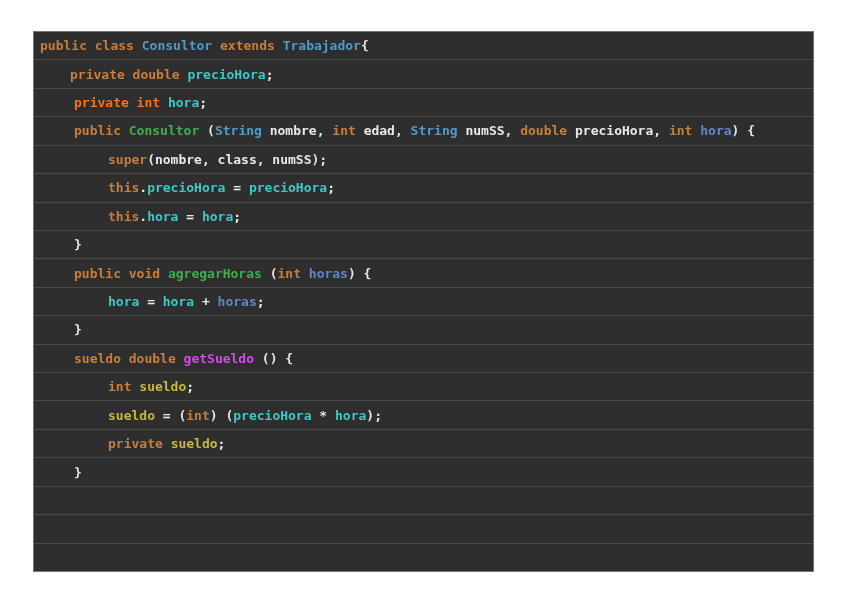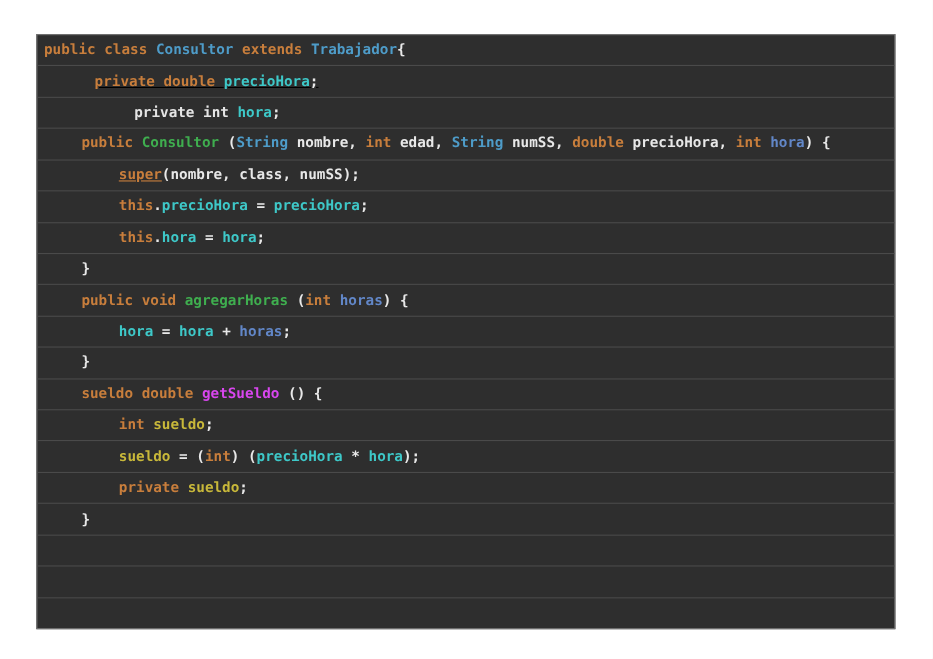--- a/index.html
+++ b/index.html
@@ -48,24 +48,24 @@
     .code-line span {
       display: inline-block;
     }
   </style>
 </head>
 <body>
 
 <div class="page">
   <div class="code-block" id="code-block" style="background: rgb(46, 46, 46); border-color: rgb(117, 117, 117);">
       <div class="code-line" style="border-bottom-color: rgb(74, 74, 74); padding-left: 6px;"><span style="color: rgb(200, 126, 60);">public class </span><span style="color: rgb(78, 156, 201);">Consultor</span><span style="color: rgb(232, 232, 232);"> </span><span style="color: rgb(200, 126, 60);">extends</span><span style="color: rgb(232, 232, 232);"> </span><span style="color: rgb(78, 156, 201);">Trabajador</span><span style="color: rgb(232, 232, 232);">{</span></div>
-      <div class="code-line" style="border-bottom-color: rgb(74, 74, 74); padding-left: 52px; text-decoration: underline;"><span style="color: rgb(200, 126, 60);">private double </span><span style="color: rgb(62, 200, 200);">precioHora</span><span style="color: rgb(232, 232, 232);">;</span></div>
-      <div class="code-line" style="border-bottom-color: rgb(74, 74, 74); padding-left: 40px;"><span style="color: #e5e5e5; margin-left: 48px;">private int </span><span style="color: rgb(62, 200, 200);">hora</span><span style="color: rgb(232, 232, 232);">;</span></div>
+      <div class="code-line" style="border-bottom-color: rgb(74, 74, 74); padding-left: 36px;"><span style="color: rgb(200, 126, 60);">private double </span><span style="color: rgb(62, 200, 200);">precioHora</span><span style="color: rgb(232, 232, 232);">;</span></div>
+      <div class="code-line" style="border-bottom-color: rgb(74, 74, 74); padding-left: 40px;"><span style="color: #f97316;">private int </span><span style="color: rgb(62, 200, 200);">hora</span><span style="color: rgb(232, 232, 232);">;</span></div>
       <div class="code-line" style="border-bottom-color: rgb(74, 74, 74); padding-left: 40px;"><span style="color: rgb(200, 126, 60);">public </span><span style="color: rgb(63, 174, 79);">Consultor</span><span style="color: rgb(232, 232, 232);"> (</span><span style="color: rgb(78, 156, 201);">String</span><span style="color: rgb(232, 232, 232);"> nombre, </span><span style="color: rgb(200, 126, 60);">int</span><span style="color: rgb(232, 232, 232);"> edad, </span><span style="color: rgb(78, 156, 201);">String</span><span style="color: rgb(232, 232, 232);"> numSS, </span><span style="color: rgb(200, 126, 60);">double</span><span style="color: rgb(232, 232, 232);"> precioHora, </span><span style="color: rgb(200, 126, 60);">int</span><span style="color: rgb(232, 232, 232);"> </span><span style="color: rgb(98, 135, 200);">hora</span><span style="color: rgb(232, 232, 232);">) {</span></div>
-      <div class="code-line" style="border-bottom-color: rgb(74, 74, 74); padding-left: 74px;"><span style="color: rgb(200, 126, 60); text-decoration: underline;">super</span><span style="color: rgb(232, 232, 232);">(nombre, class, numSS);</span></div>
+      <div class="code-line" style="border-bottom-color: rgb(74, 74, 74); padding-left: 74px;"><span style="color: rgb(200, 126, 60);">super</span><span style="color: rgb(232, 232, 232);">(nombre, class, numSS);</span></div>
       <div class="code-line" style="border-bottom-color: rgb(74, 74, 74); padding-left: 74px;"><span style="color: rgb(200, 126, 60);">this</span><span style="color: rgb(232, 232, 232);">.</span><span style="color: rgb(62, 200, 200);">precioHora</span><span style="color: rgb(232, 232, 232);"> = </span><span style="color: rgb(62, 200, 200);">precioHora</span><span style="color: rgb(232, 232, 232);">;</span></div>
       <div class="code-line" style="border-bottom-color: rgb(74, 74, 74); padding-left: 74px;"><span style="color: rgb(200, 126, 60);">this</span><span style="color: rgb(232, 232, 232);">.</span><span style="color: rgb(62, 200, 200);">hora</span><span style="color: rgb(232, 232, 232);"> = </span><span style="color: rgb(62, 200, 200);">hora</span><span style="color: rgb(232, 232, 232);">;</span></div>
       <div class="code-line" style="border-bottom-color: rgb(74, 74, 74); padding-left: 40px;"><span style="color: rgb(232, 232, 232);">}</span></div>
       <div class="code-line" style="border-bottom-color: rgb(74, 74, 74); padding-left: 40px;"><span style="color: rgb(200, 126, 60);">public void </span><span style="color: rgb(63, 174, 79);">agregarHoras</span><span style="color: rgb(232, 232, 232);"> (</span><span style="color: rgb(200, 126, 60);">int</span><span style="color: rgb(232, 232, 232);"> </span><span style="color: rgb(98, 135, 200);">horas</span><span style="color: rgb(232, 232, 232);">) {</span></div>
       <div class="code-line" style="border-bottom-color: rgb(74, 74, 74); padding-left: 74px;"><span style="color: rgb(62, 200, 200);">hora</span><span style="color: rgb(232, 232, 232);"> = </span><span style="color: rgb(62, 200, 200);">hora</span><span style="color: rgb(232, 232, 232);"> + </span><span style="color: rgb(98, 135, 200);">horas</span><span style="color: rgb(232, 232, 232);">;</span></div>
       <div class="code-line" style="border-bottom-color: rgb(74, 74, 74); padding-left: 40px;"><span style="color: rgb(232, 232, 232);">}</span></div>
       <div class="code-line" style="border-bottom-color: rgb(74, 74, 74); padding-left: 40px;"><span style="color: rgb(200, 126, 60);">sueldo double </span><span style="color: #d946ef;">getSueldo</span><span style="color: rgb(232, 232, 232);"> () {</span></div>
       <div class="code-line" style="border-bottom-color: rgb(74, 74, 74); padding-left: 74px;"><span style="color: rgb(200, 126, 60);">int</span><span style="color: rgb(232, 232, 232);"> </span><span style="color: rgb(200, 184, 58);">sueldo</span><span style="color: rgb(232, 232, 232);">;</span></div>
       <div class="code-line" style="border-bottom-color: rgb(74, 74, 74); padding-left: 74px;"><span style="color: rgb(200, 184, 58);">sueldo</span><span style="color: rgb(232, 232, 232);"> = (</span><span style="color: rgb(200, 126, 60);">int</span><span style="color: rgb(232, 232, 232);">) (</span><span style="color: rgb(62, 200, 200);">precioHora</span><span style="color: rgb(232, 232, 232);"> * </span><span style="color: rgb(62, 200, 200);">hora</span><span style="color: rgb(232, 232, 232);">);</span></div>
       <div class="code-line" style="border-bottom-color: rgb(74, 74, 74); padding-left: 74px;"><span style="color: rgb(200, 126, 60);">private</span><span style="color: rgb(232, 232, 232);"> </span><span style="color: rgb(200, 184, 58);">sueldo</span><span style="color: rgb(232, 232, 232);">;</span></div>

